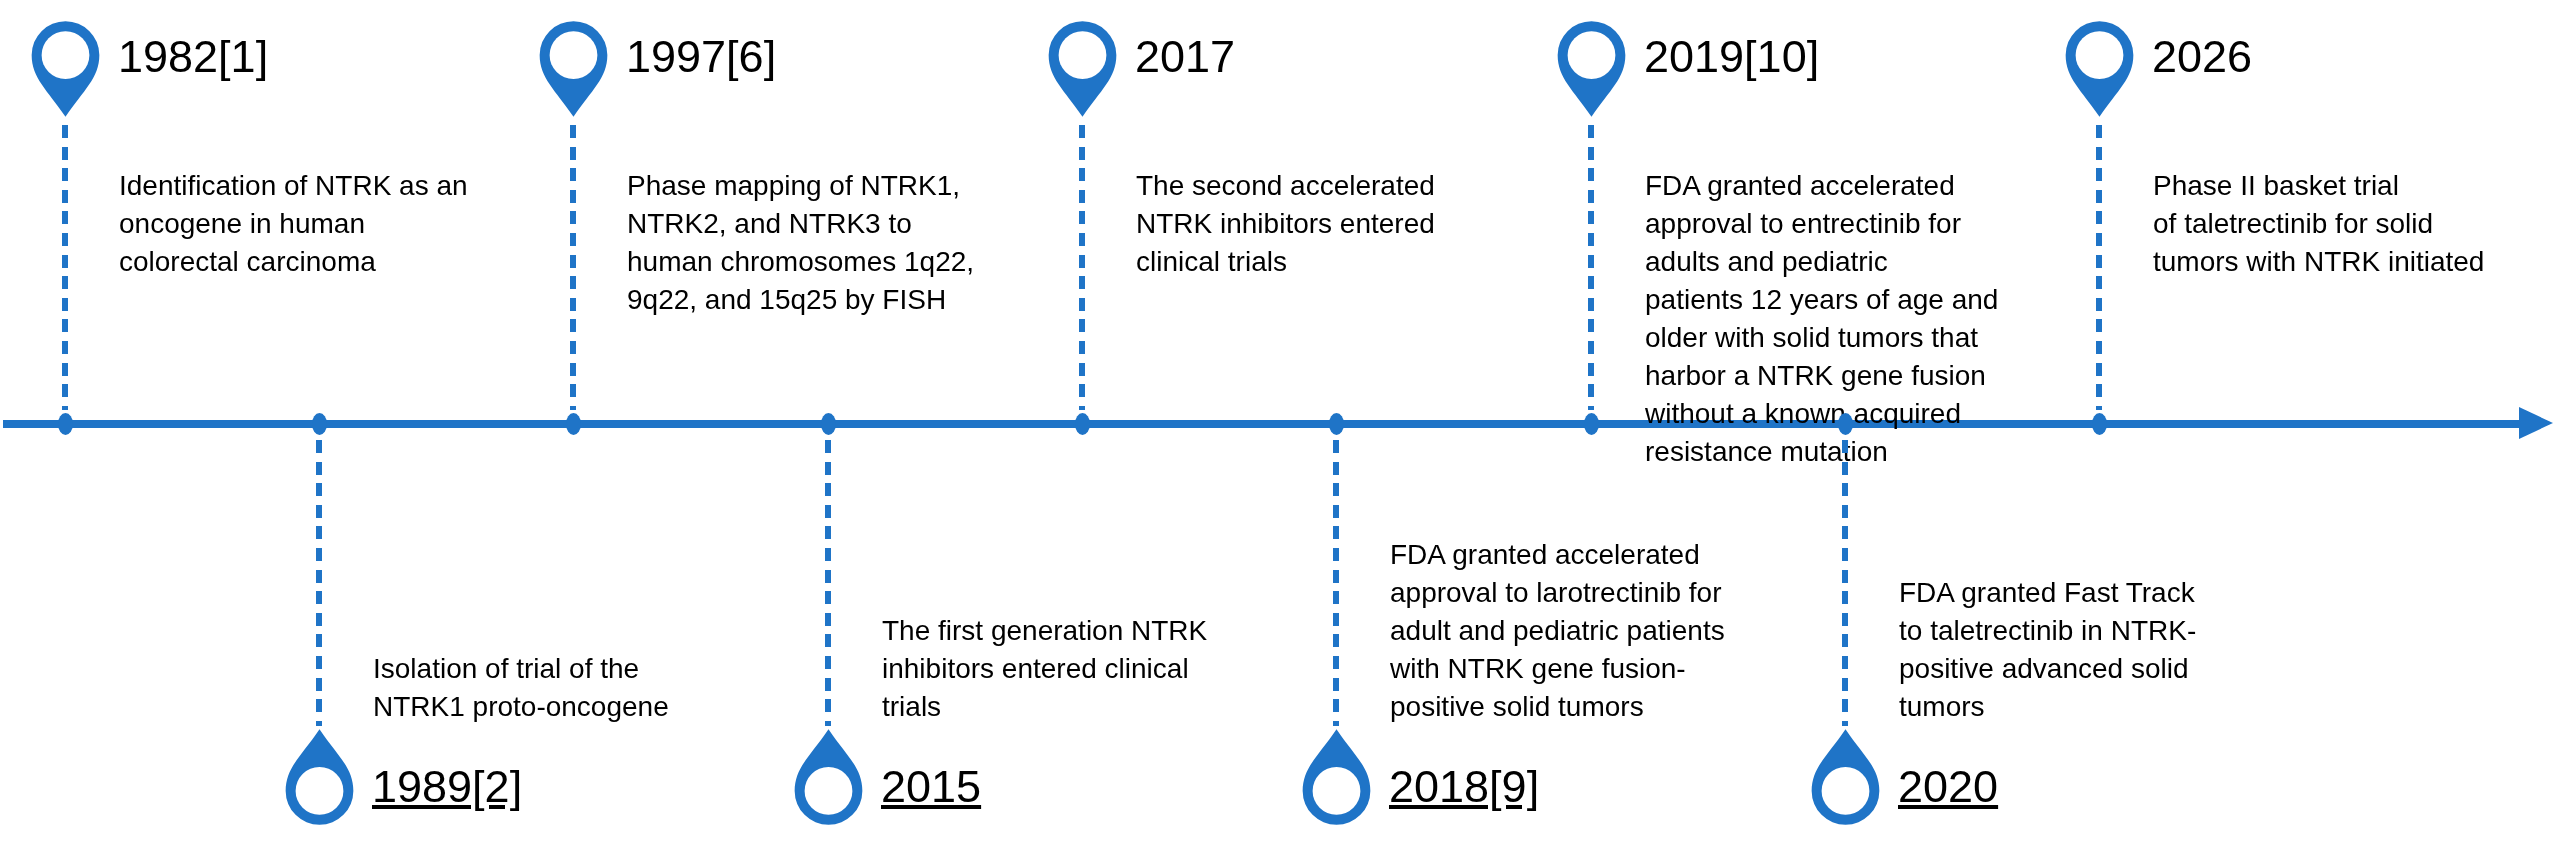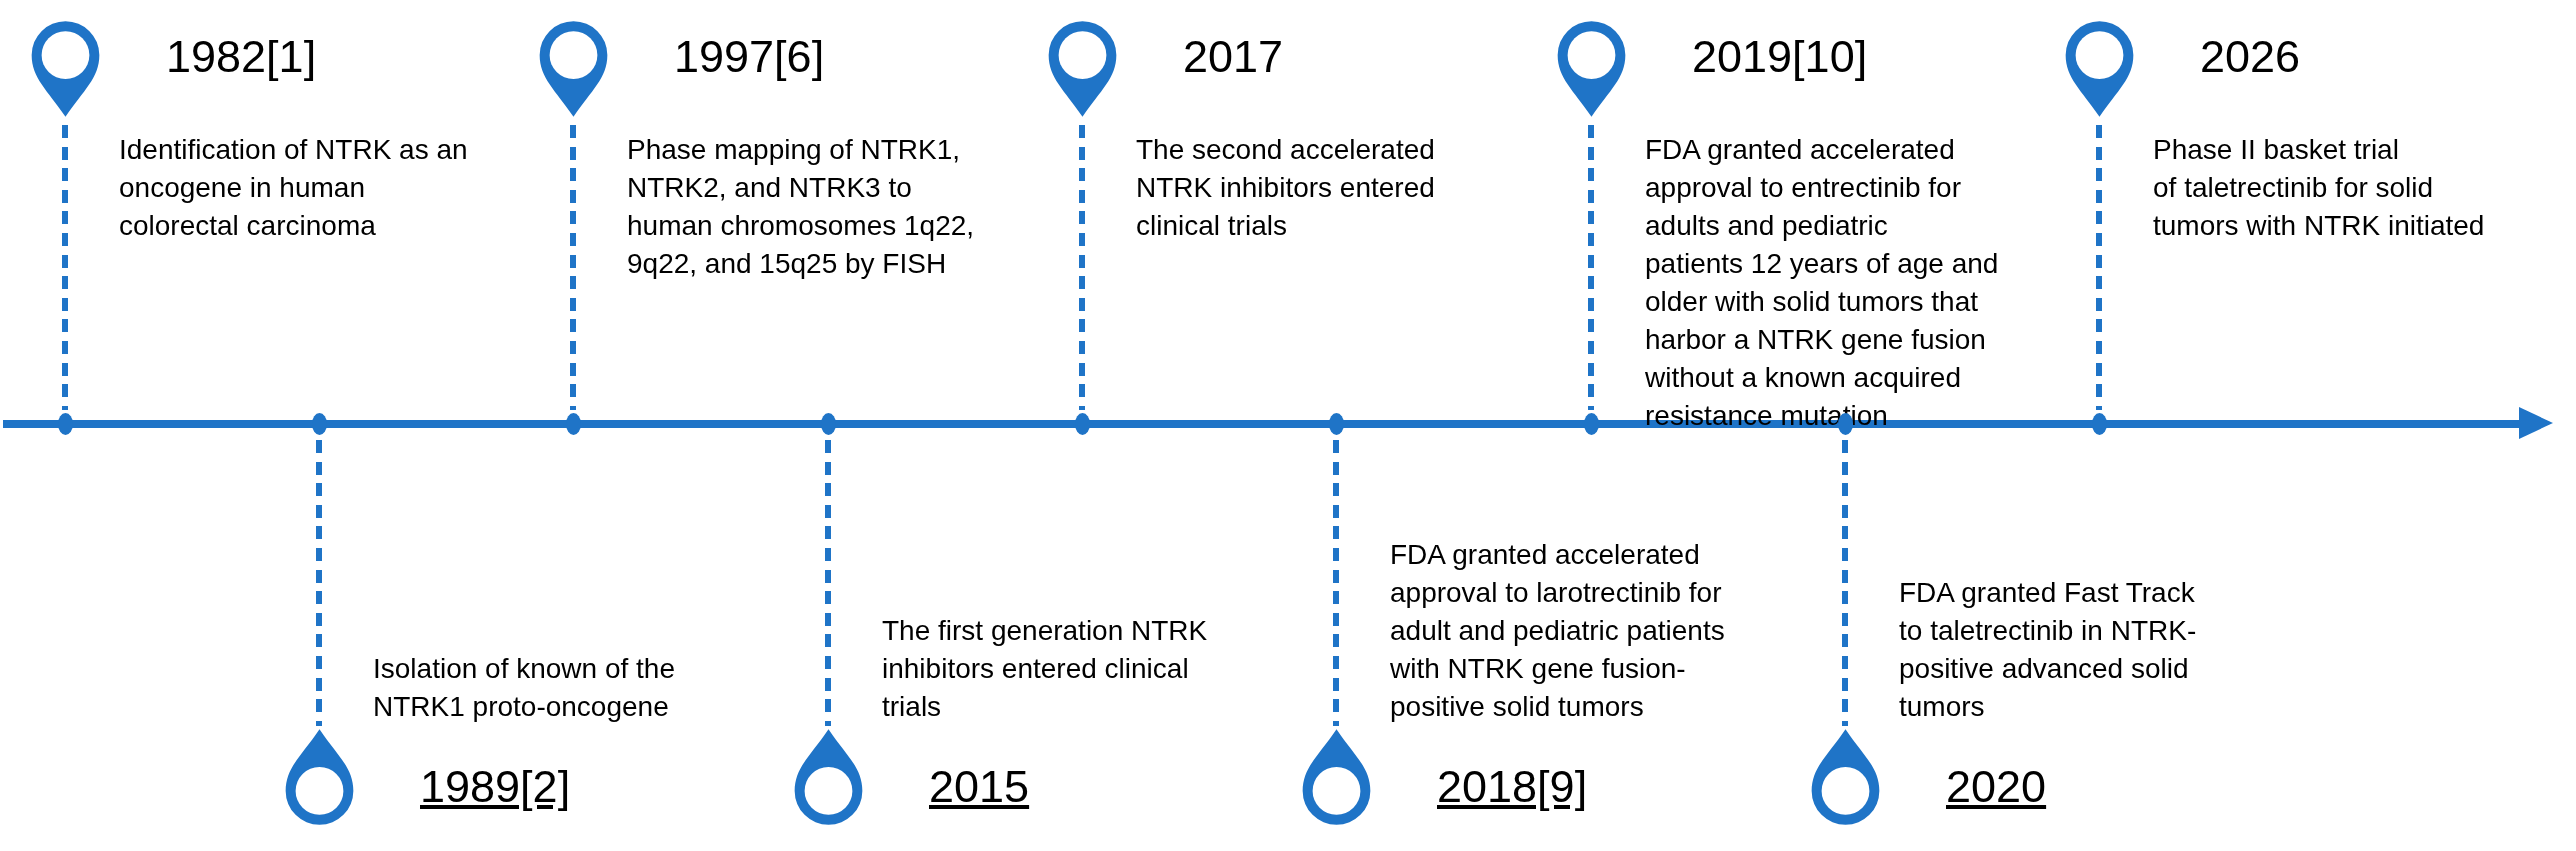--- a/index.html
+++ b/index.html
@@ -42,28 +42,28 @@
   .entry.top .dash { top:125px; height:285px; }
   .entry.bottom .dash { top:440px; height:286px; }
 
   .dot {
     position:absolute; left:-7.4px; top:413px; width:15px; height:21.6px;
     border-radius:50%; background:var(--accent);
   }
 
   .year {
     position:absolute; left:53px; font-size:45px; line-height:53px;
-    white-space:nowrap; color:var(--ink);margin-left:48px;
+    white-space:nowrap; color:var(--ink);
   }
   .entry.top .year { top:30px; }
   .entry.bottom .year { top:760px;text-decoration:underline; }
 
   .desc {
     position:absolute; left:54px; width:432px;
-    font-size:28px; line-height:38px; white-space:pre-line; color:var(--ink);
+    font-size:28px; line-height:38px; white-space:pre-line; color:var(--ink);margin-top:36px;
   }
   .entry.top .desc { top:131px; }
   .entry.bottom .desc { bottom:125px; }
 </style>
 </head>
 <body>
 
 <div class="canvas">
 
   <div class="axis"></div>
@@ -83,21 +83,21 @@
   </div>
 
   <div class="entry bottom" style="left:319px">
     <svg class="pin" viewBox="0 0 110 148">
       <path class="outer" d="M55 2 A51 51 0 0 0 4 53 C4 88 28 106 55 146 C82 106 106 88 106 53 A51 51 0 0 0 55 2 Z"></path>
       <circle class="inner" cx="55" cy="53" r="36"></circle>
     </svg>
     <div class="dash"></div>
     <div class="dot"></div>
     <div class="year">1989[2]</div>
-    <div class="desc">Isolation of known of the
+    <div class="desc">Isolation of trial of the
 NTRK1 proto-oncogene</div>
   </div>
 
   <div class="entry top" style="left:573px">
     <svg class="pin" viewBox="0 0 110 148">
       <path class="outer" d="M55 2 A51 51 0 0 0 4 53 C4 88 28 106 55 146 C82 106 106 88 106 53 A51 51 0 0 0 55 2 Z"></path>
       <circle class="inner" cx="55" cy="53" r="36"></circle>
     </svg>
     <div class="dash"></div>
     <div class="dot"></div>

